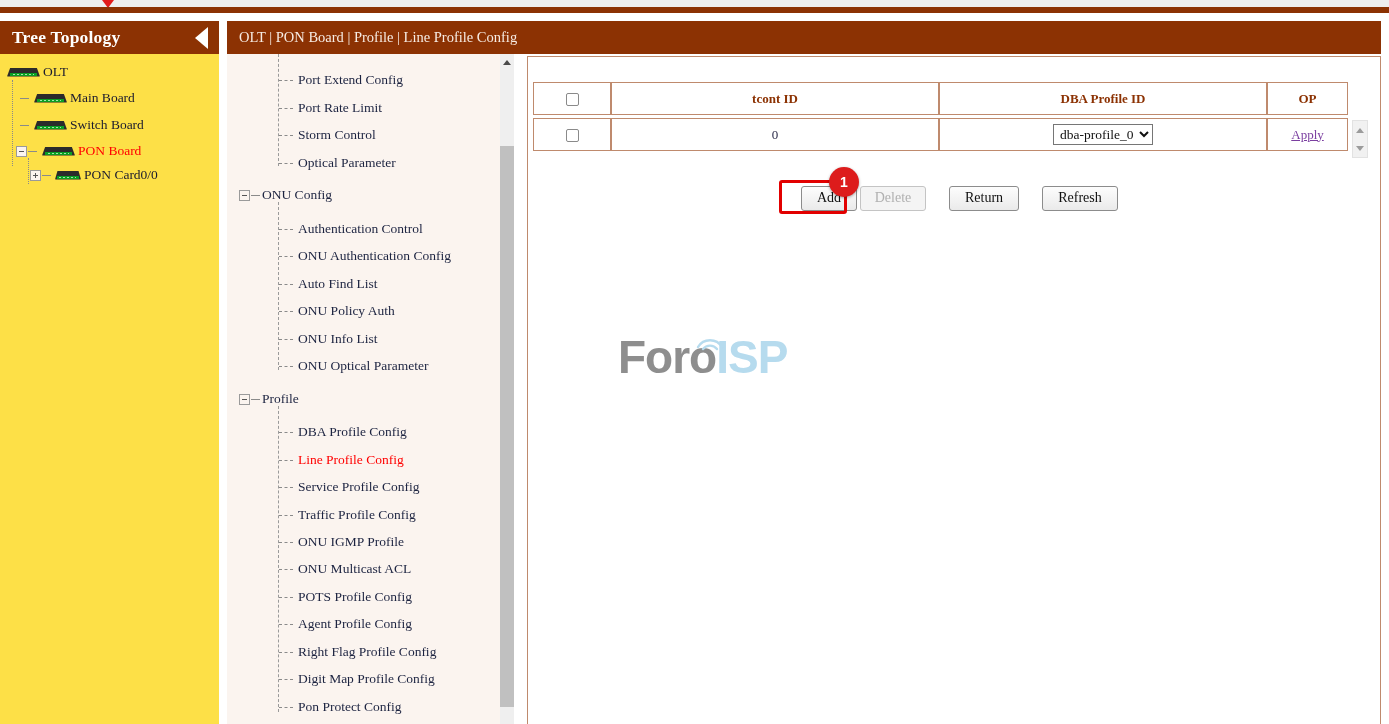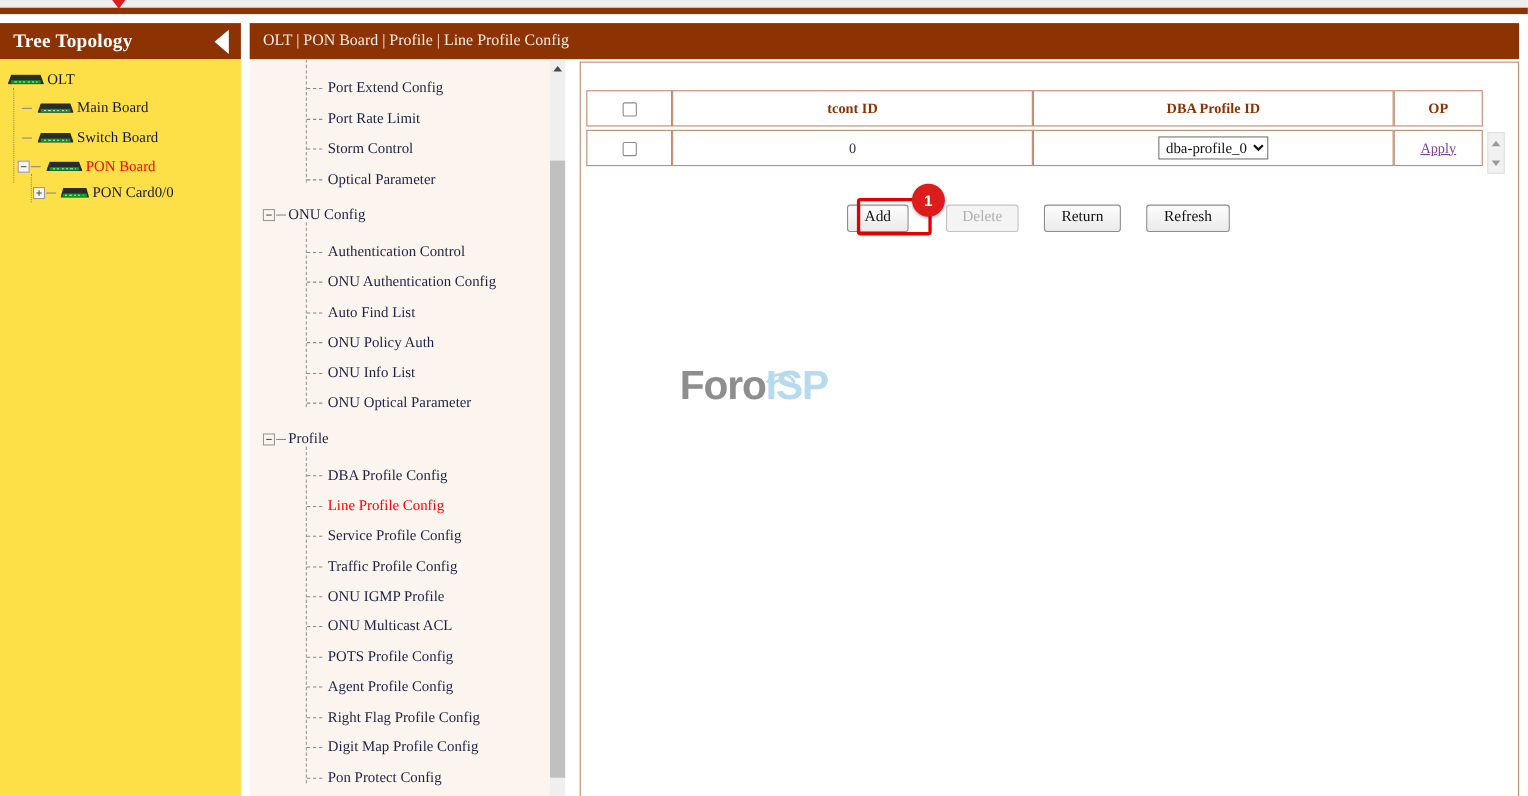--- a/index.html
+++ b/index.html
@@ -215,21 +215,21 @@
     font-size: 14px;
     background: linear-gradient(#fdfdfd, #eaeaea);
     border: 1px solid #8c8c8c;
     border-radius: 3px;
     padding: 3px 0 4px 0;
     text-align: center;
     color: #111;
     cursor: pointer;
   }
   .btn.disabled { color: #b0b0b0; border-color: #c4c4c4; background: #f4f4f4; cursor: default; }
-  .btn-add { left: 237px; width: 56px; }
+  .btn-add { left: 268px; width: 56px; }
   .btn-del { left: 327px; width: 66px; }
   .btn-ret { left: 416px; width: 70px; }
   .btn-ref { left: 509px; width: 76px; }
 
   .add-highlight {
     position: absolute; left: 246px; top: -6px; width: 68px; height: 34px;
     border: 3px solid #e20000; border-radius: 3px; pointer-events: none;
   }
   .badge {
     position: absolute; left: 296px; top: -19px;
@@ -238,21 +238,21 @@
     font-family: "Liberation Sans", sans-serif;
     font-size: 14px; font-weight: bold;
     display: flex; align-items: center; justify-content: center;
     box-shadow: 0 1px 3px rgba(0,0,0,.35);
   }
 
   
   .wm {
     position: absolute; left: 618px; top: 330px;
     font-family: "Liberation Sans", sans-serif;
-    font-size: 37px; font-weight: bold; letter-spacing: -1px;
+    font-size: 46px; font-weight: bold; letter-spacing: -1px;
     user-select: none;
   }
   .wm .foro { color: #8e8e8e; }
   .wm .isp  { color: #b6dbee; }
   .wm-wifi {
     position: absolute; left: 694px; top: 334px; width: 32px; height: 18px;
   }
   .wm-wifi svg { display: block; }
 </style>
 </head>

